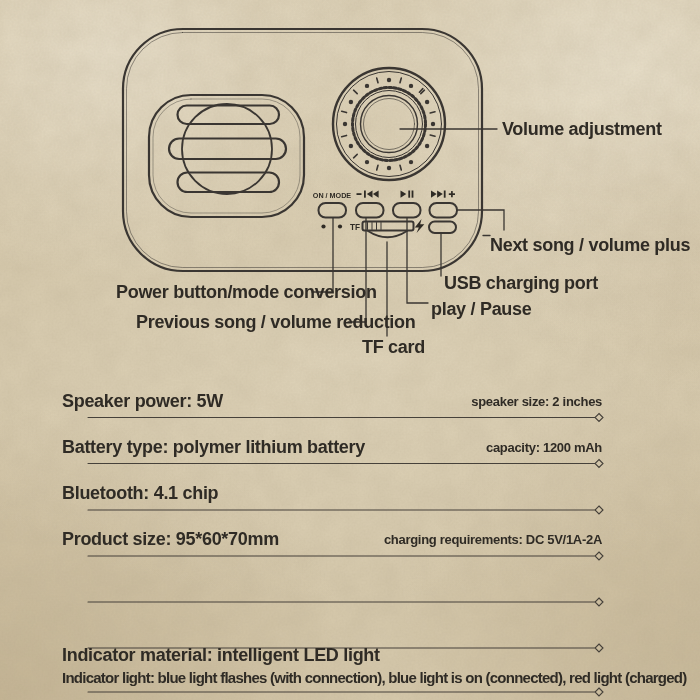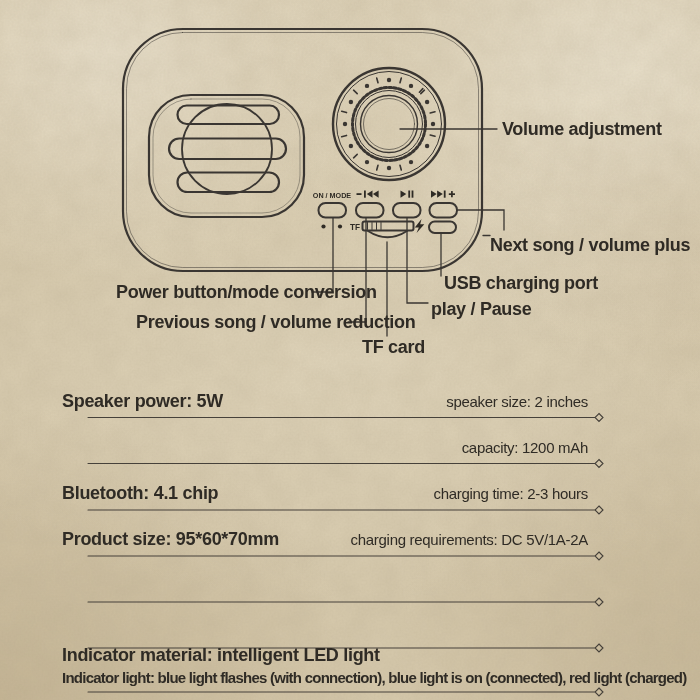--- a/index.html
+++ b/index.html
@@ -13,21 +13,21 @@
       radial-gradient(ellipse 620px 320px at 50% 52%, rgba(240,232,212,0.35), rgba(240,232,212,0) 75%),
       radial-gradient(ellipse 520px 420px at 0% 100%, rgba(148,124,84,0.28),  rgba(148,124,84,0) 70%),
       radial-gradient(ellipse 440px 440px at 100% 96%,rgba(148,124,84,0.22),  rgba(148,124,84,0) 70%),
       radial-gradient(ellipse 320px 220px at 100% 34%,rgba(158,133,92,0.18),  rgba(158,133,92,0) 70%);
   }
   svg.draw{position:absolute;left:0;top:0;}
   .lbl{
     position:absolute;font-size:18px;font-weight:700;letter-spacing:-0.3px;
     color:#2f2b25;white-space:nowrap;line-height:15px;
   }
-  .spec-right{position:absolute;right:112px;font-size:15px;font-weight:400;
+  .spec-right{position:absolute;right:98px;font-size:13px;font-weight:700;
     letter-spacing:-0.3px;color:#2f2b25;white-space:nowrap;line-height:15px;}
   .tight{font-size:15px;letter-spacing:-0.75px;}
 </style>
 </head>
 <body>
 
 <div class="stage">
 
   <svg class="draw" width="700" height="700" viewBox="0 0 700 700">
     <defs>
@@ -163,24 +163,24 @@
   <div class="lbl" style="left:490px;top:238px;">Next song / volume plus</div>
   <div class="lbl" style="left:444px;top:276px;">USB charging port</div>
   <div class="lbl" style="left:431px;top:302px;">play / Pause</div>
   <div class="lbl" style="left:362px;top:340px;">TF card</div>
   <div class="lbl" style="left:116px;top:285px;">Power button/mode conversion</div>
   <div class="lbl" style="left:136px;top:315px;">Previous song / volume reduction</div>
 
   <div class="lbl" style="left:62px;top:394px;">Speaker power: 5W</div>
   <div class="spec-right" style="top:394px;">speaker size: 2 inches</div>
 
+  <div class="lbl" style="left:62px;top:440px;">Battery type: polymer lithium battery</div>
   <div class="spec-right" style="top:440px;">capacity: 1200 mAh</div>
 
   <div class="lbl" style="left:62px;top:486px;">Bluetooth: 4.1 chip</div>
-  <div class="spec-right" style="top:486px;">charging time: 2-3 hours</div>
 
   <div class="lbl" style="left:62px;top:532px;">Product size: 95*60*70mm</div>
   <div class="spec-right" style="top:532px;">charging requirements: DC 5V/1A-2A</div>
 
 
   <div class="lbl" style="left:62px;top:624px;margin-top:24px;">Indicator material: intelligent LED light</div>
 
   <div class="lbl tight" style="left:62px;top:670px;">Indicator light: blue light flashes (with connection), blue light is on (connected), red light (charged)</div>
 
 </div>

